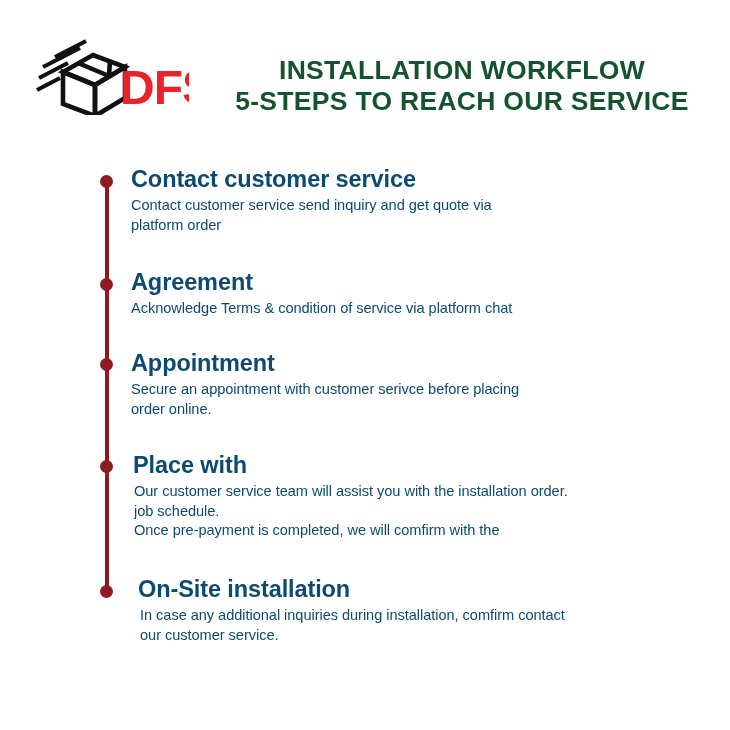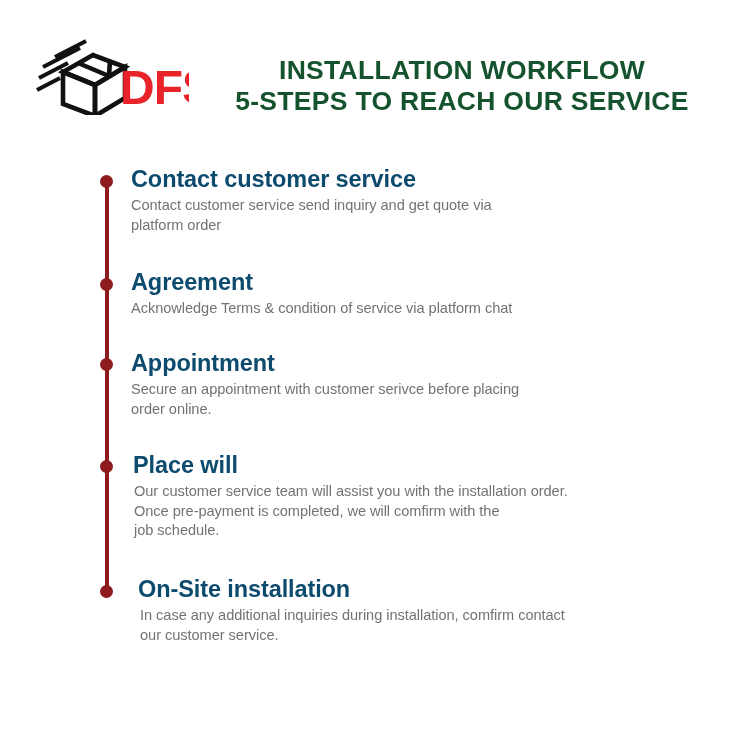--- a/index.html
+++ b/index.html
@@ -101,21 +101,21 @@
     color: #0c4a6e;
     font-family: "Liberation Sans", sans-serif;
     font-weight: bold;
     font-size: 23.5px;
     line-height: 27px;
     margin: 0 0 3px 0;
     letter-spacing: -0.1px;
     white-space: nowrap;
   }
   .step-body {
-    color: #737373;
+    color: #0c4a6e;
     font-family: "Liberation Sans", sans-serif;
     font-weight: normal;
     font-size: 14.6px;
     line-height: 19.5px;
     margin: 0;
     letter-spacing: -0.05px;
   }
   .step-body span {
     display: block;
   }
@@ -197,25 +197,25 @@
 
     <div class="step" id="step-3">
       <p class="step-title">Appointment</p>
       <p class="step-body">
         <span>Secure an appointment with customer serivce before placing</span>
         <span>order online.</span>
       </p>
     </div>
 
     <div class="step" id="step-4">
-      <p class="step-title">Place will</p>
+      <p class="step-title">Place with</p>
       <p class="step-body">
         <span>Our customer service team will assist you with the installation order.</span>
+        <span>job schedule.</span>
         <span>Once pre-payment is completed, we will comfirm with the</span>
-        <span>job schedule.</span>
       </p>
     </div>
 
     <div class="step" id="step-5">
       <p class="step-title">On-Site installation</p>
       <p class="step-body">
         <span>In case any additional inquiries during installation, comfirm contact</span>
         <span>our customer service.</span>
       </p>
     </div>

